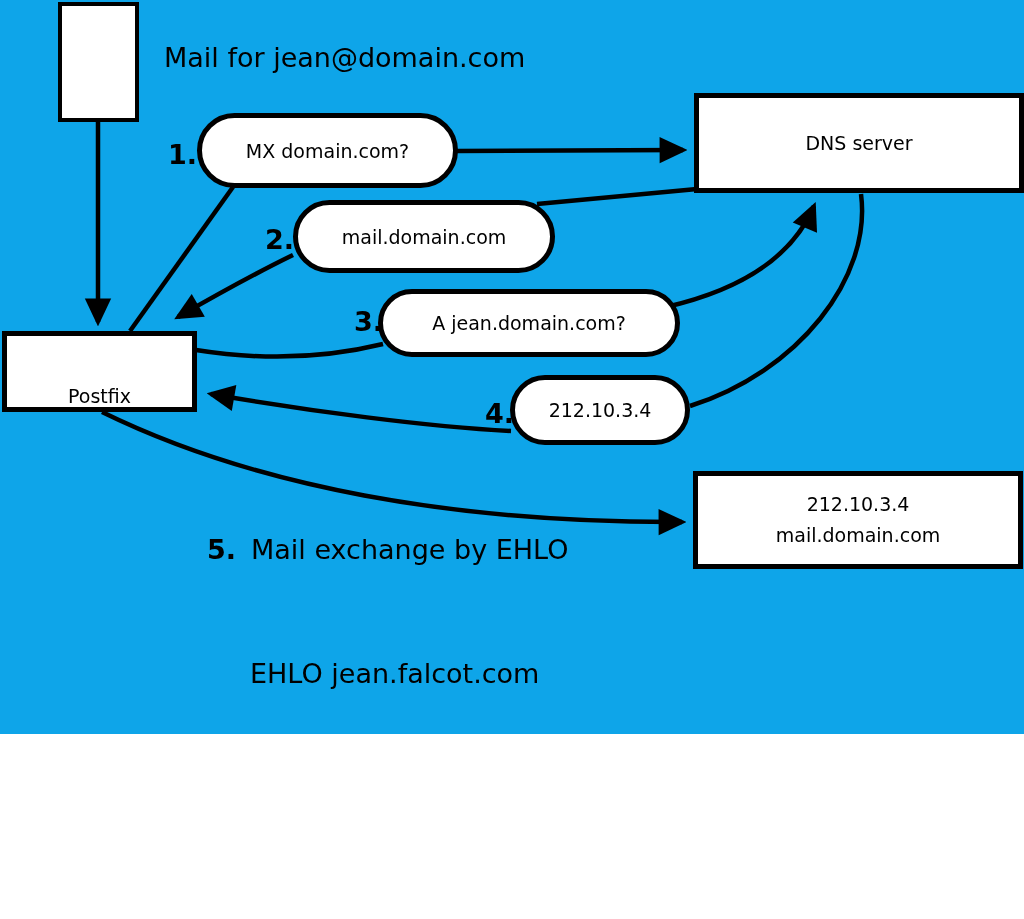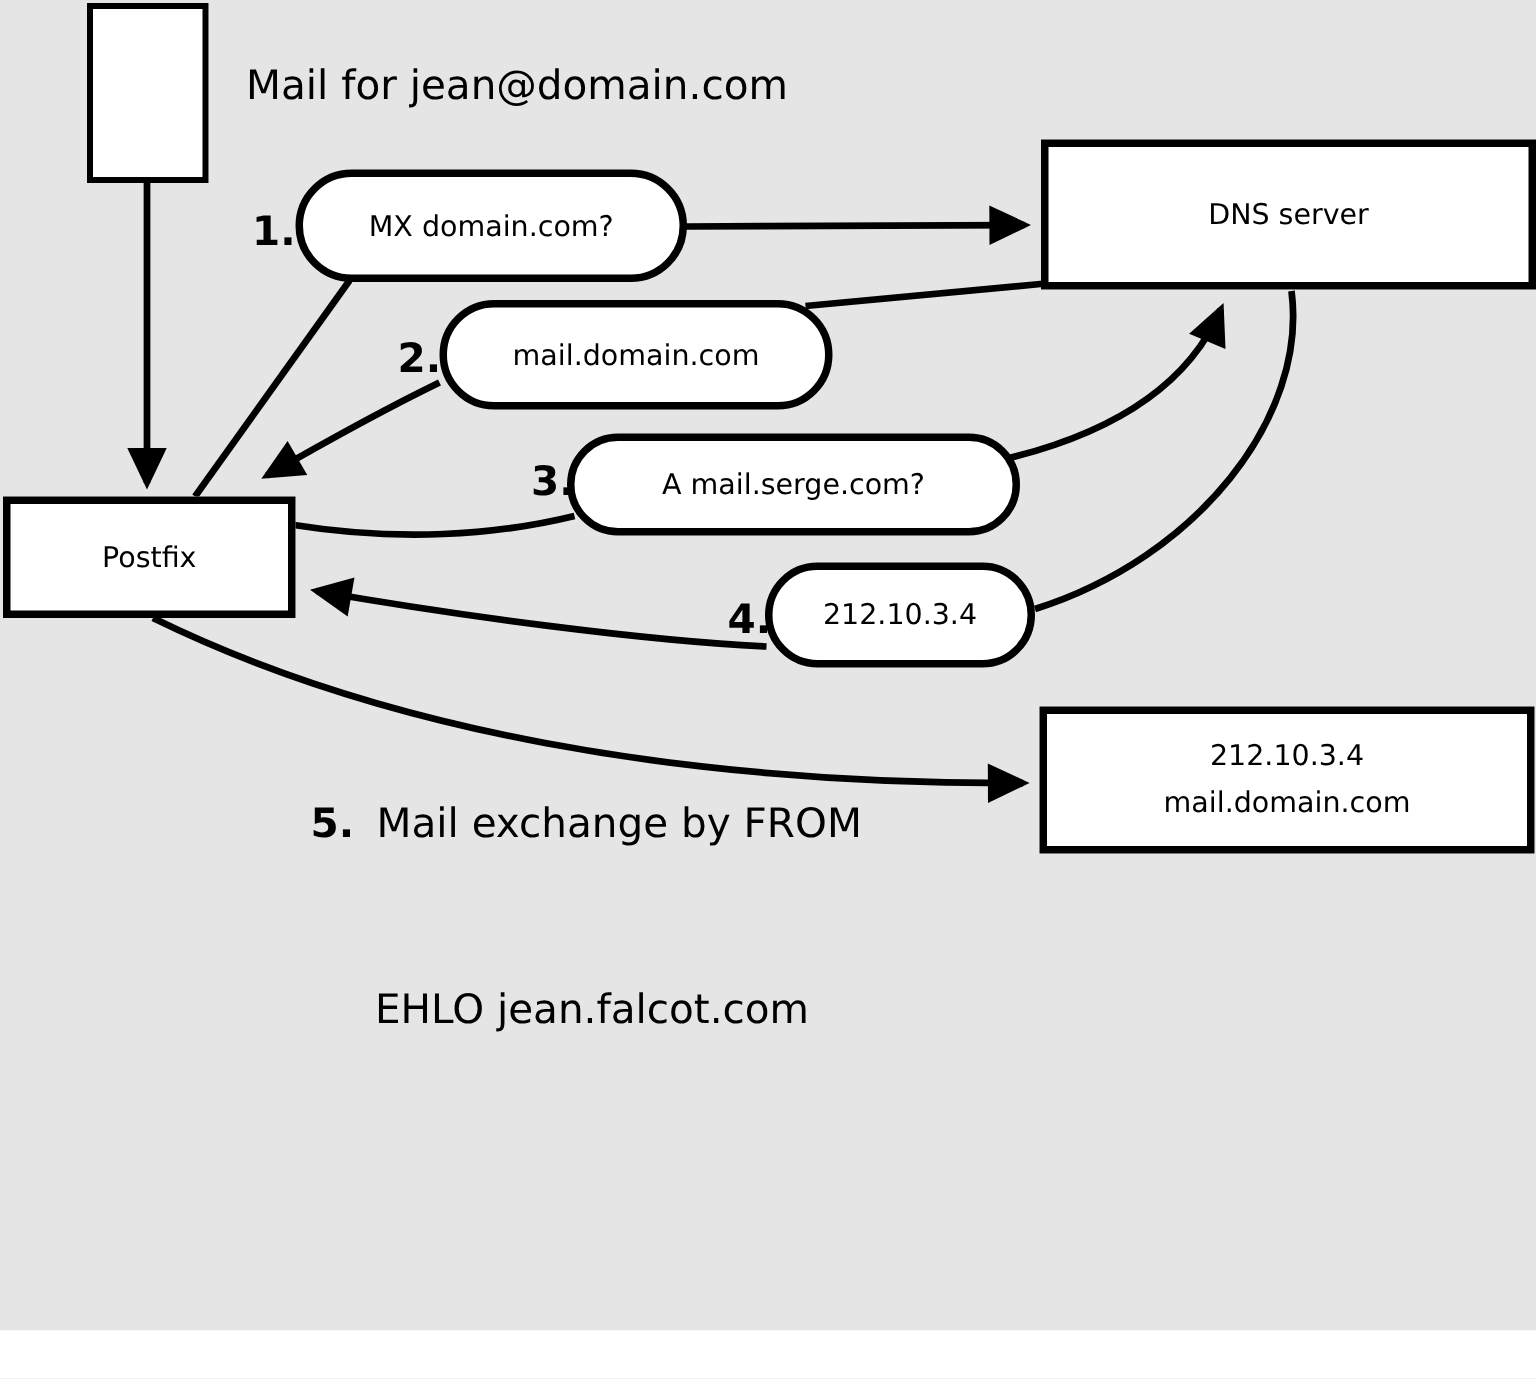--- a/index.html
+++ b/index.html
@@ -4,22 +4,22 @@
 <style>
   html, body {
     margin: 0;
     padding: 0;
     background: #ffffff;
     font-family: "DejaVu Sans", "Liberation Sans", sans-serif;
   }
   #canvas {
     position: relative;
     width: 1024px;
-    height: 887px;
-    background: #e5e5e5;
+    height: 734px;
+    background: #0ea5e9;
     overflow: hidden;
     color: #000000;
   }
   #connectors {
     position: absolute;
     left: 0; top: 0;
     width: 1024px; height: 919px;
     z-index: 1;
   }
   .node {
@@ -50,21 +50,21 @@
     font-weight: bold;
     z-index: 3;
     white-space: nowrap;
   }
   .free-label {
     position: absolute;
     font-size: 27px;
     white-space: nowrap;
     z-index: 3;
   }
-  #postfix-node  { left: 2px;   top: 331px; width: 195px; height: 81px; }
+  #postfix-node  { left: 2px;   top: 331px; width: 195px; height: 81px; align-items: flex-end; }
   #dns-node      { left: 694px; top: 93px;  width: 330px; height: 100px; }
   #mailsrv-node  { left: 693px; top: 471px; width: 330px; height: 98px;
                    flex-direction: column; line-height: 31.5px; }
   #pill-1 { left: 197px; top: 113px; width: 261px; height: 75px; }
   #pill-2 { left: 293px; top: 200px; width: 262px; height: 73px; }
   #pill-3 { left: 378px; top: 289px; width: 302px; height: 68px; }
   #pill-4 { left: 510px; top: 375px; width: 180px; height: 70px; }
   #num-1 { left: 168px; top: 139px; }
   #num-2 { left: 265px; top: 224px; }
   #num-3 { left: 354px; top: 306px; }
@@ -129,30 +129,30 @@
     <span>MX domain.com?</span>
   </div>
 
   <span class="num" id="num-2">2.</span>
   <div class="node pill" id="pill-2">
     <span>mail.domain.com</span>
   </div>
 
   <span class="num" id="num-3">3.</span>
   <div class="node pill" id="pill-3">
-    <span>A mail.serge.com?</span>
+    <span>A jean.domain.com?</span>
   </div>
 
   <span class="num" id="num-4">4.</span>
   <div class="node pill" id="pill-4">
     <span>212.10.3.4</span>
   </div>
 
   <span class="num" id="num-5">5.</span>
-  <div class="free-label" id="smtp-label">Mail exchange by FROM</div>
+  <div class="free-label" id="smtp-label">Mail exchange by EHLO</div>
 
   <div id="smtp-session">
     <div class="smtp-line">EHLO jean.falcot.com</div>
     
     
     
     
     
     
     

